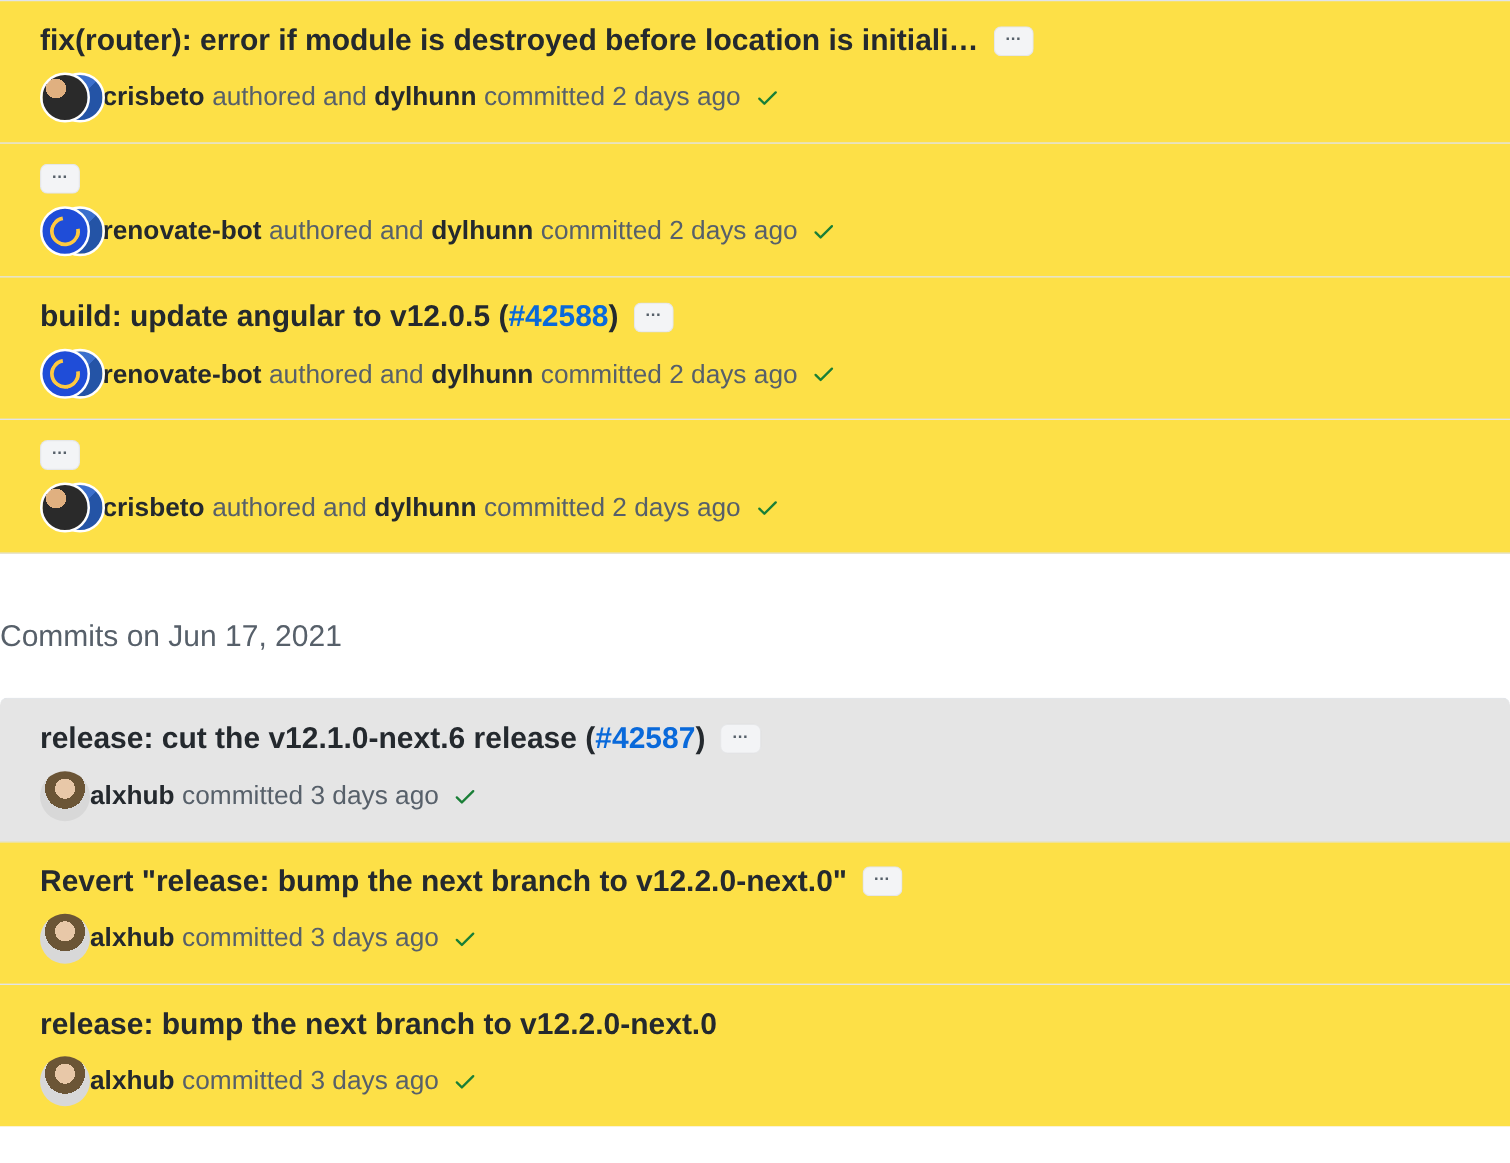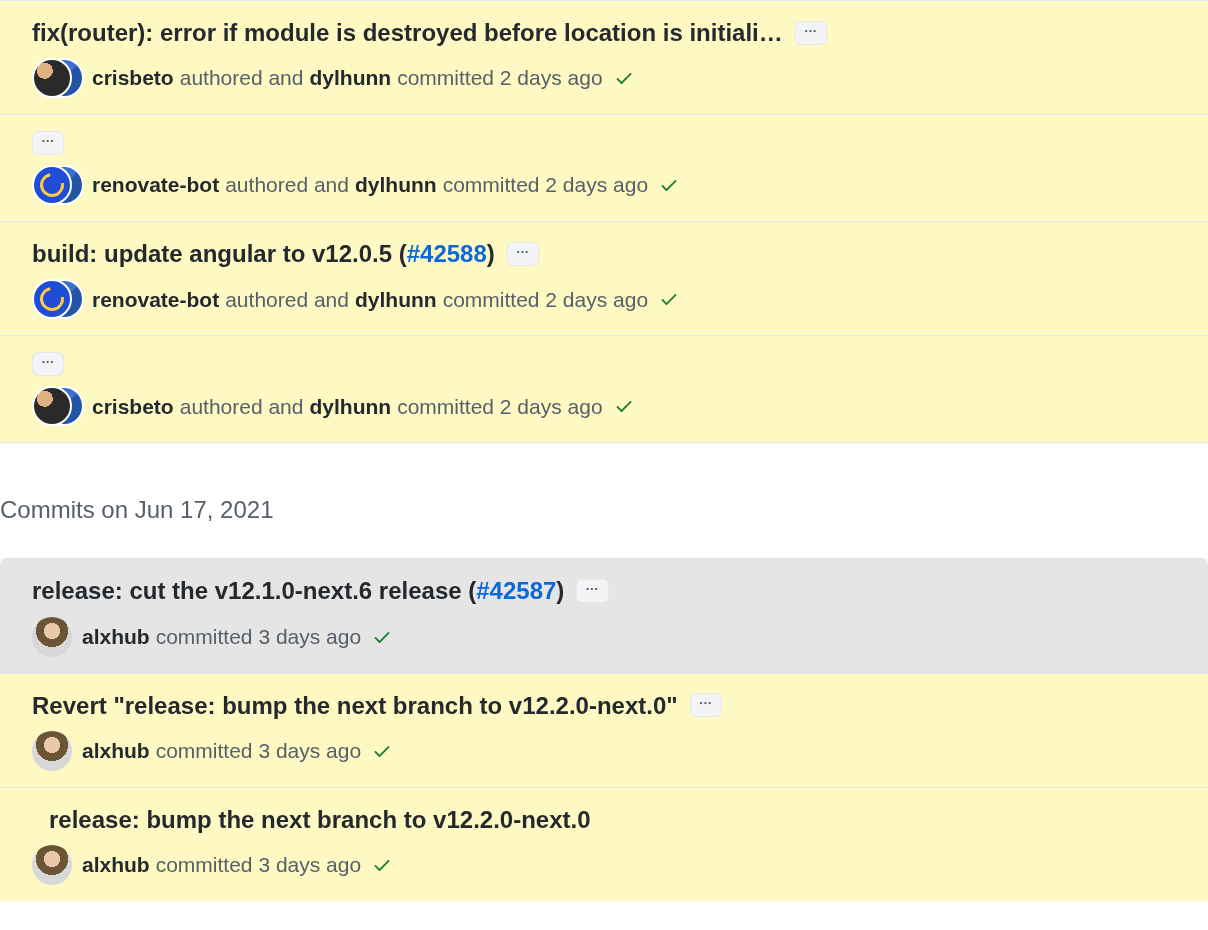--- a/index.html
+++ b/index.html
@@ -9,21 +9,21 @@
     color: #24292e;
     font-size: 14px;
     line-height: 1.5;
   }
   .container { width: 1208px; }
   .commit {
     padding: 16px 16px 16px 32px;
     border-top: 1px solid #e1e4e8;
     border-bottom: 1px solid #e1e4e8;
     margin-bottom: -1px;
-    background: #fef9c3;
+    background: #fde047;
   }
   .commit.highlight { background: #e5e5e5; }
   .commit-title-row {
     display: flex;
     align-items: center;
     gap: 12px;
     margin-bottom: 10px;
     flex-wrap: wrap;
   }
   .commit-title {
@@ -44,21 +44,20 @@
     justify-content: center;
     cursor: pointer;
     color: #57606a;
     font-weight: 700;
     line-height: 6px;
   }
   .ellipsis-dots { position: relative; top: -5px; letter-spacing: 1px; }
   .meta-row {
     display: flex;
     align-items: center;
-    gap: 10px;
   }
   .avatar-stack {
     position: relative;
     width: 50px;
     height: 40px;
     flex-shrink: 0;
   }
   .avatar {
     width: 40px;
     height: 40px;
@@ -242,21 +241,21 @@
             <span class="check">
               <svg viewBox="0 0 16 16" width="20" height="20" fill="currentColor">
                 <path d="M13.78 4.22a.75.75 0 010 1.06l-7.25 7.25a.75.75 0 01-1.06 0L2.22 9.28a.75.75 0 011.06-1.06L6 10.94l6.72-6.72a.75.75 0 011.06 0z"></path>
               </svg>
             </span>
           </div>
         </div>
       </div>
       <div class="commit">
         <div class="commit-title-row">
-          <a class="commit-title" href="#" style="text-decoration: none; color: rgb(36, 41, 46); margin-left: 17px;">release: bump the next branch to v12.2.0-next.0</a>
+          <a class="commit-title" href="#" style="text-decoration: none; color: rgb(36, 41, 46);">release: bump the next branch to v12.2.0-next.0</a>
         </div>
         <div class="meta-row">
           <div class="avatar-stack" style="width: 40px;">
             <div class="avatar single av-alxhub"></div>
           </div>
           <div class="meta-text">
             <a class="author" href="#" style="text-decoration: none; color: rgb(36, 41, 46);">alxhub</a>
             <span>committed 3 days ago</span>
             <span class="check">
               <svg viewBox="0 0 16 16" width="20" height="20" fill="currentColor">

